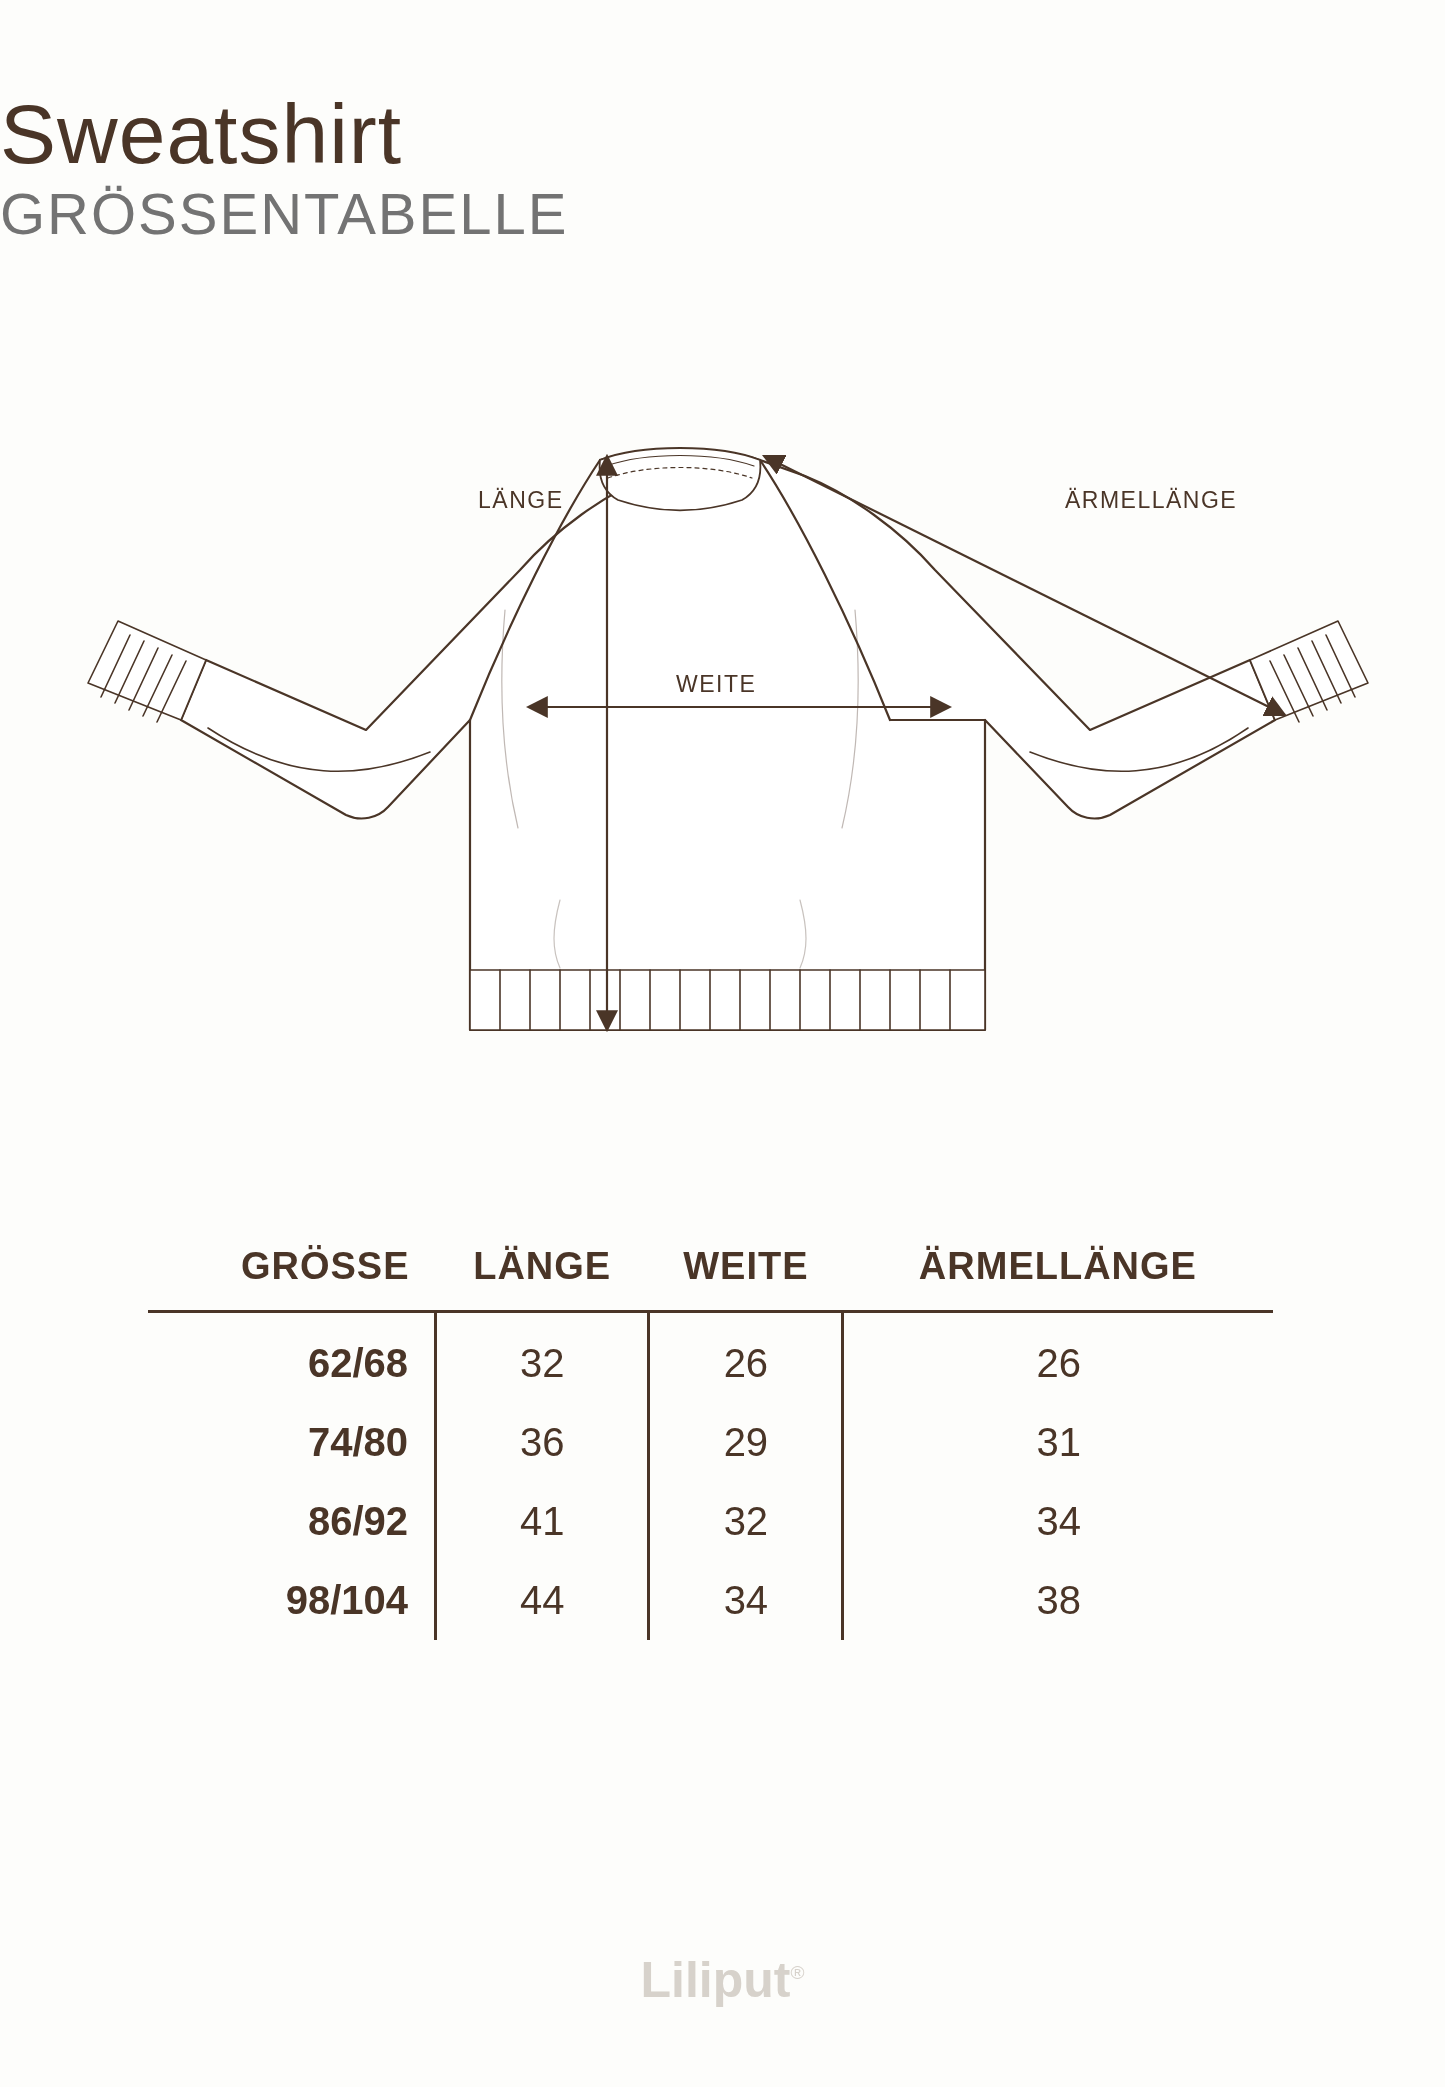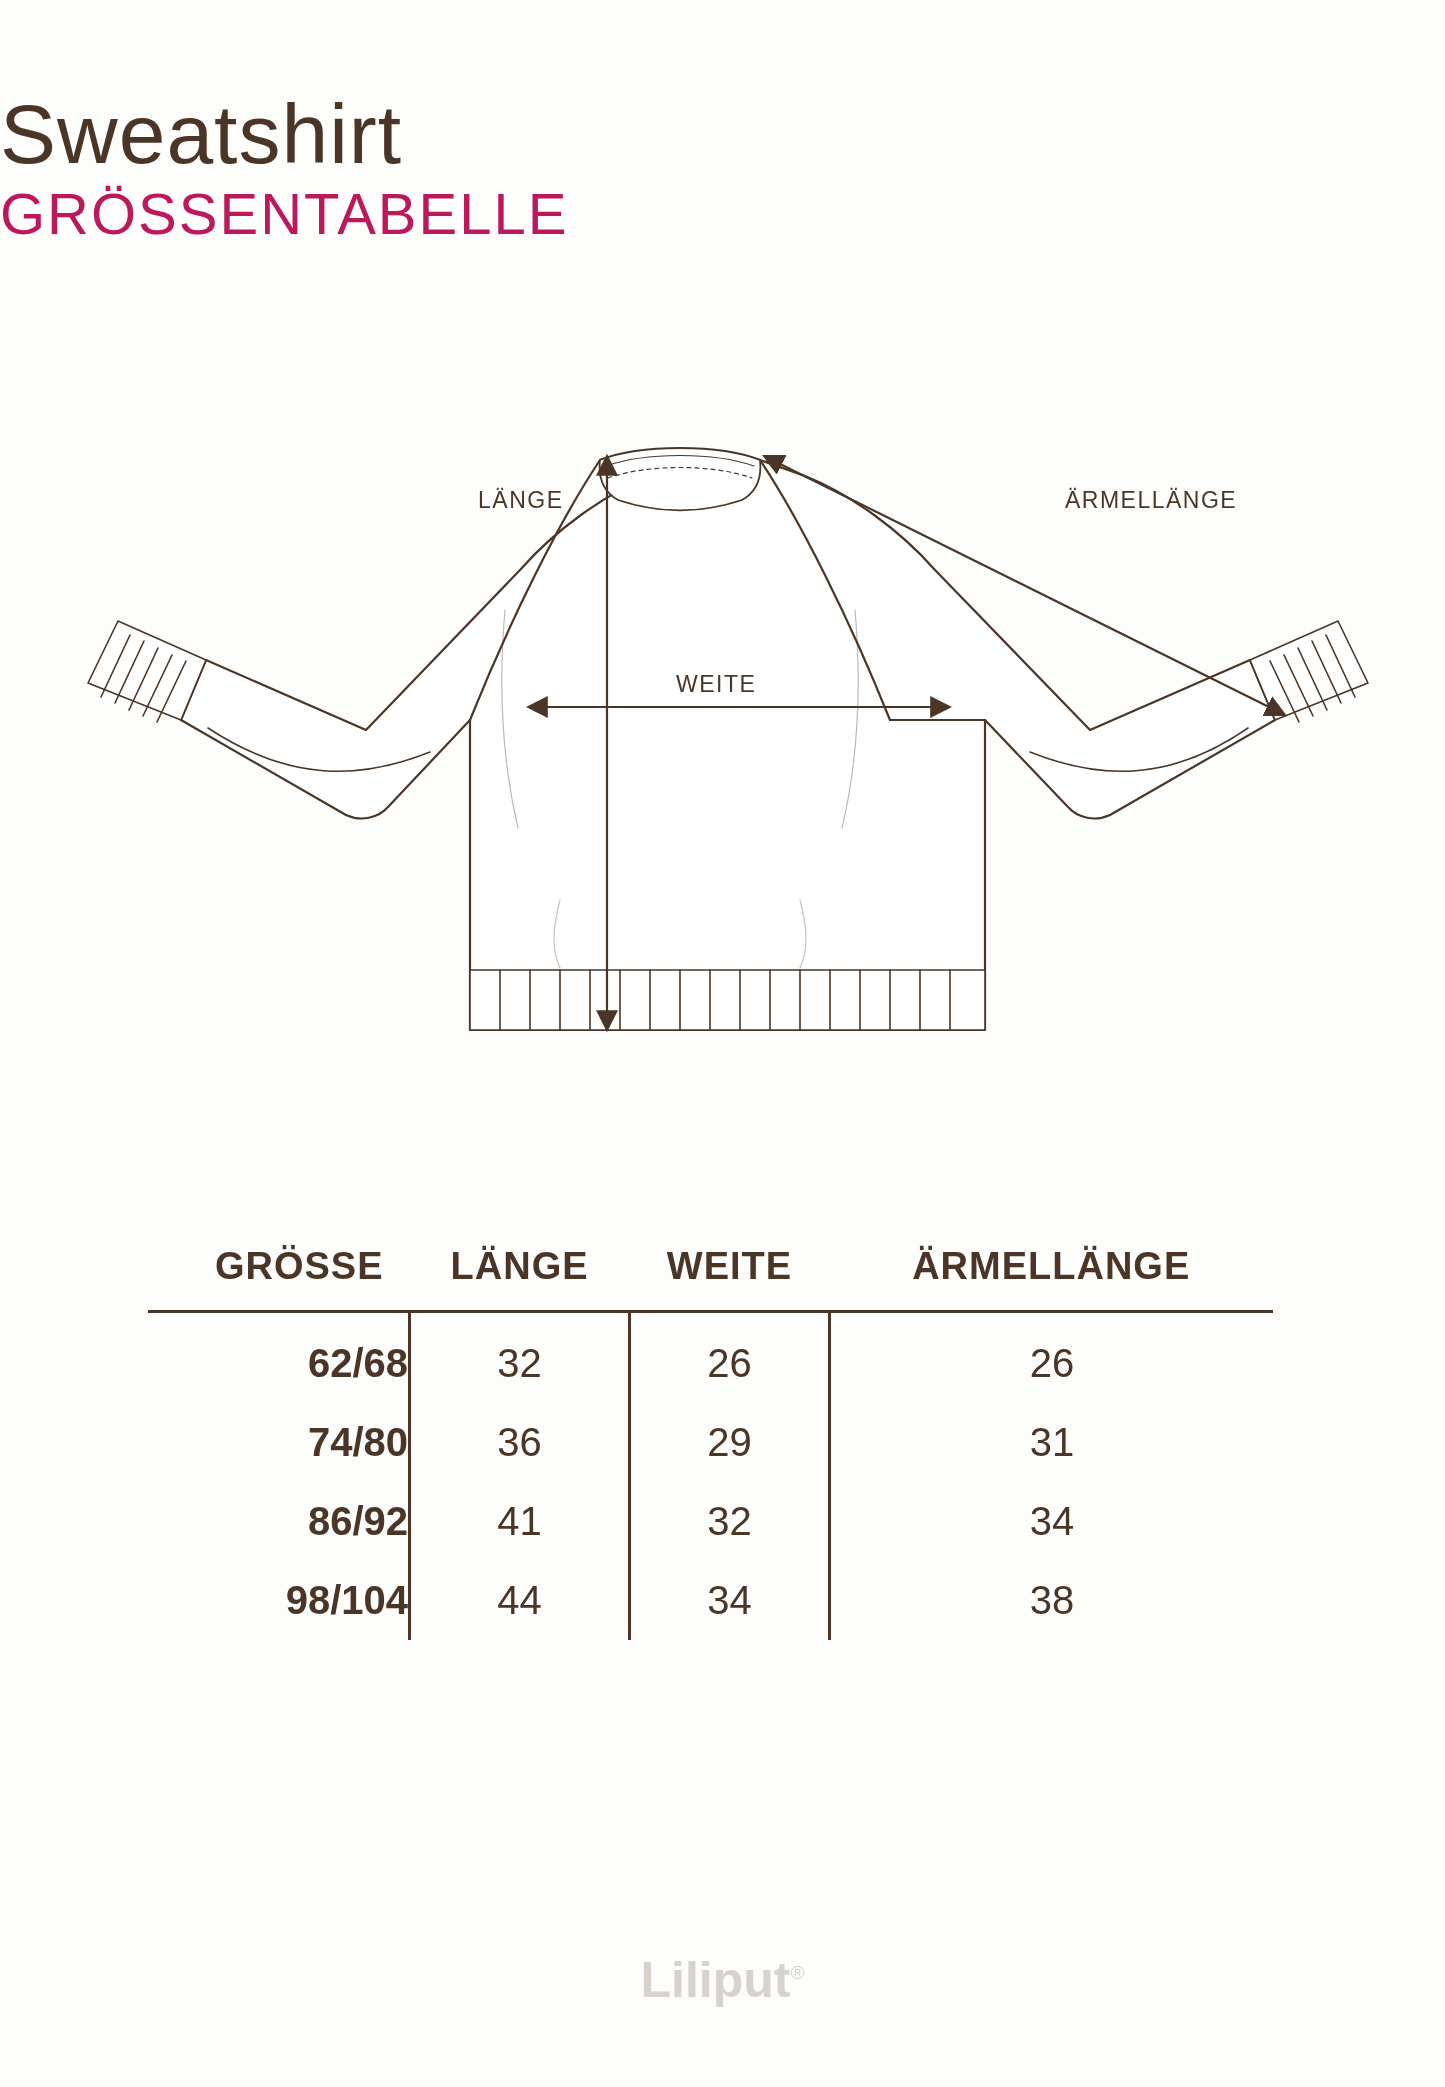--- a/index.html
+++ b/index.html
@@ -32,21 +32,21 @@
     font-weight: 400;
     letter-spacing: 1px;
     color: #4a3527;
     line-height: 1.05;
     margin: 0;
   }
   .subtitle {
     font-size: 58px;
     font-weight: 400;
     letter-spacing: 2px;
-    color: #be185d;
+    color: #737373;
     margin: 4px 0 0 0;
     line-height: 1.1;
   }
 
   
   .illustration {
     position: absolute;
     top: 430px;
     left: 0;
     width: 1445px;
@@ -90,20 +90,21 @@
   table.size-table td {
     font-size: 40px;
     color: #4a3527;
     text-align: center;
     padding: 17px 0;
     font-weight: 400;
   }
   table.size-table td.size-col {
     font-weight: 700;
     text-align: right;
+    padding-right: 26px;
     width: 260px;
   }
   table.size-table td.vline,
   table.size-table th.vline {
     border-left: 3px solid #4a3527;
   }
   table.size-table th.size-col {
     text-align: right;
     padding-right: 26px;
   }

